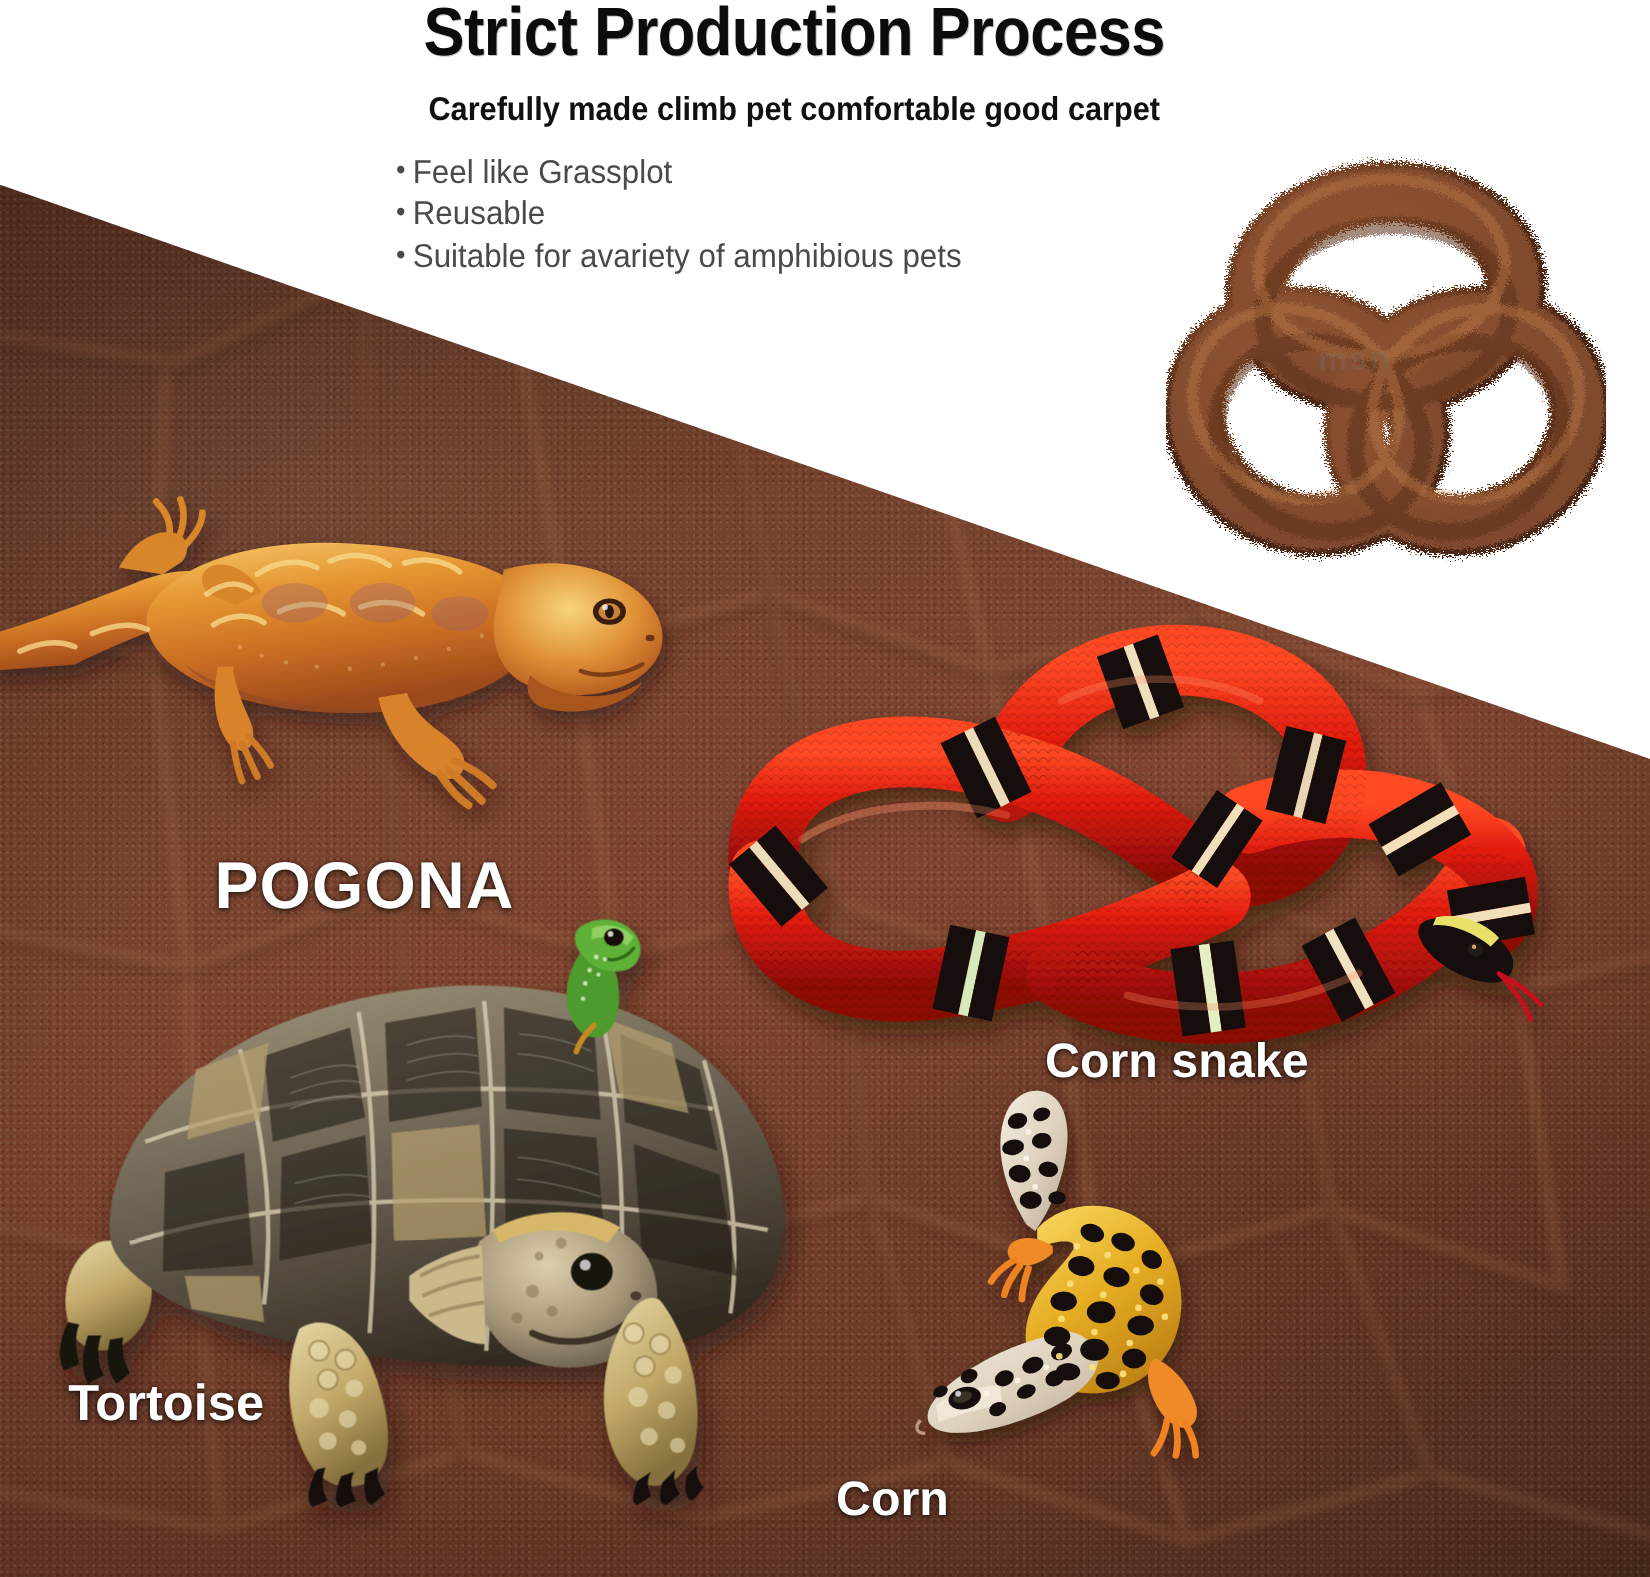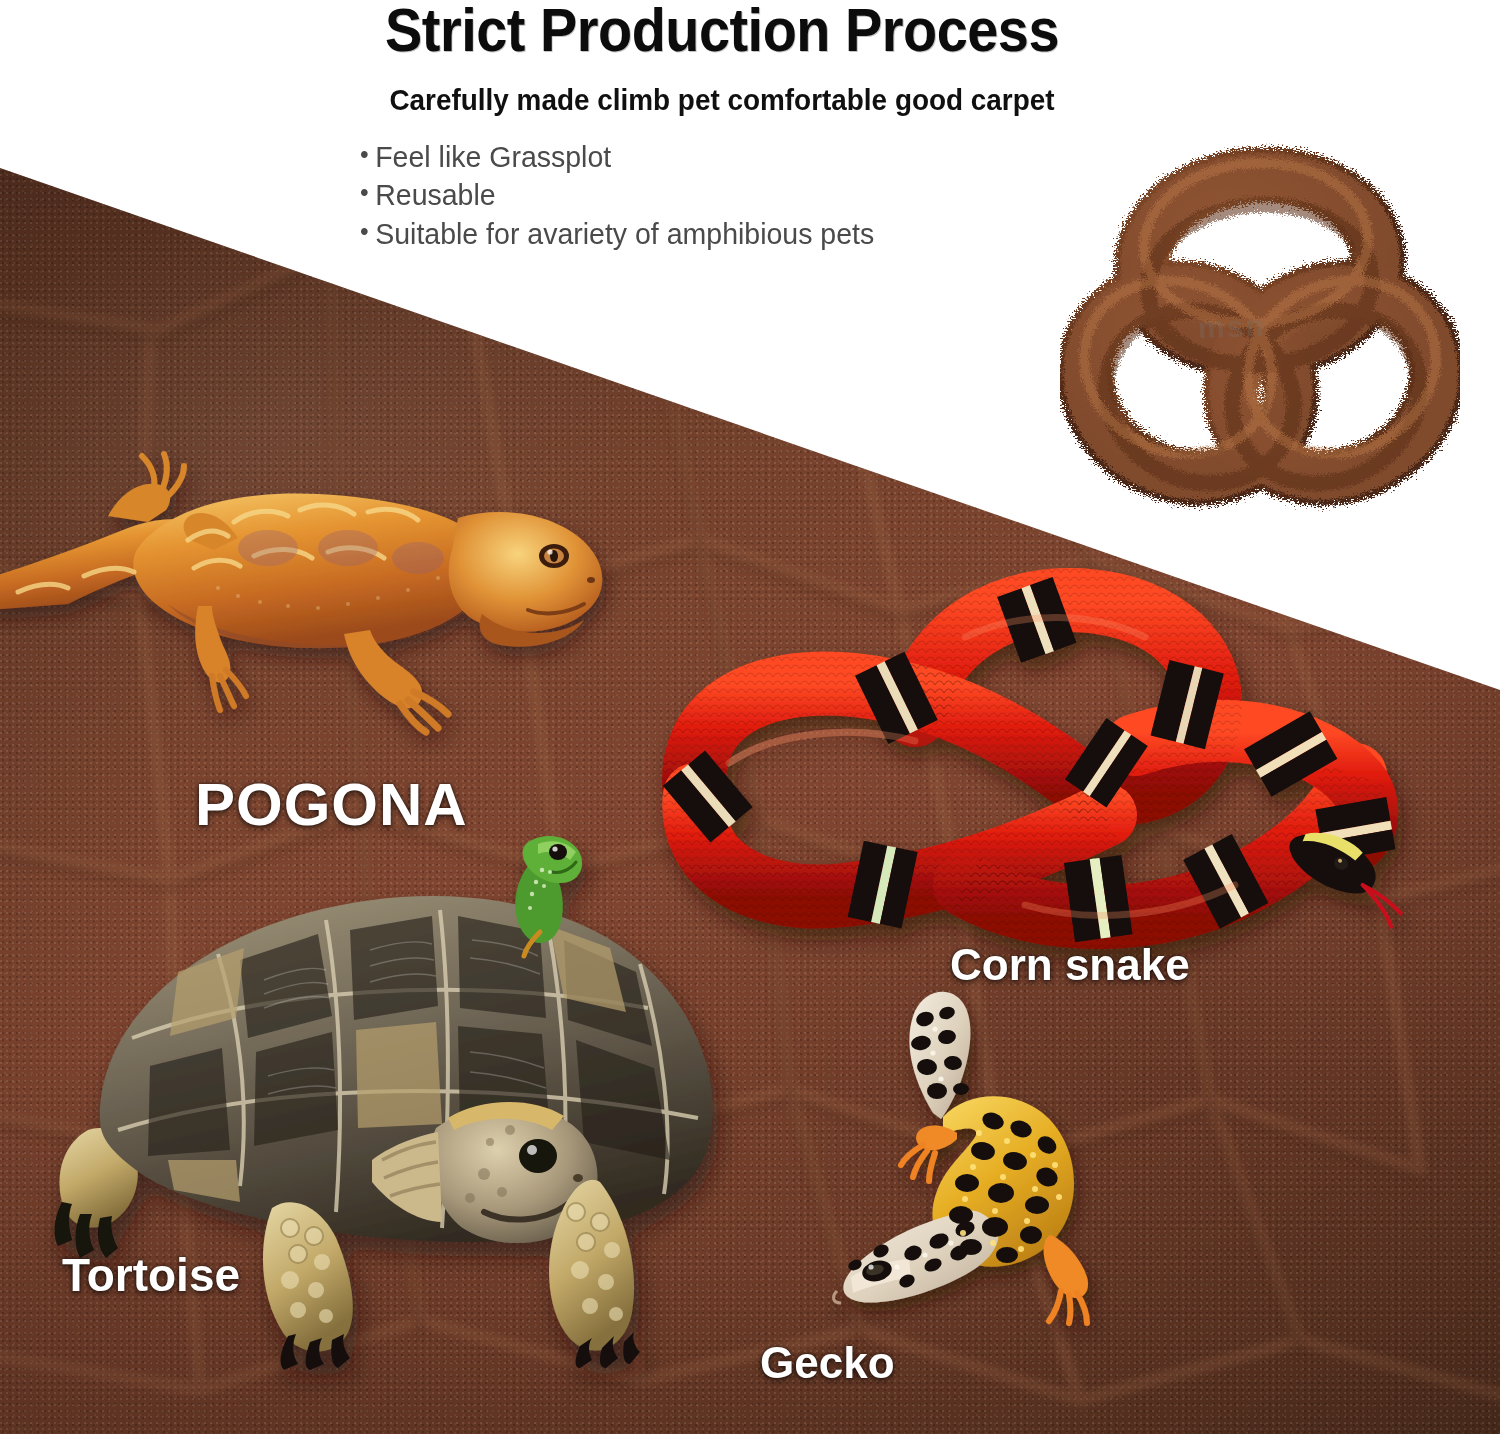--- a/index.html
+++ b/index.html
@@ -700,15 +700,15 @@
     </div>
     <div class="bullet-row">
       <span class="bullet-dot">•</span>
       <span class="bullet-text">Suitable for avariety of amphibious pets</span>
     </div>
   </div>
 
   <div class="caption" id="label-pogona">POGONA</div>
   <div class="caption" id="label-tortoise">Tortoise</div>
   <div class="caption" id="label-cornsnake">Corn snake</div>
-  <div class="caption" id="label-gecko">Gecko</div>
+  <div class="caption" id="label-gecko">Corn</div>
 
 </div>
 
 </body></html>

